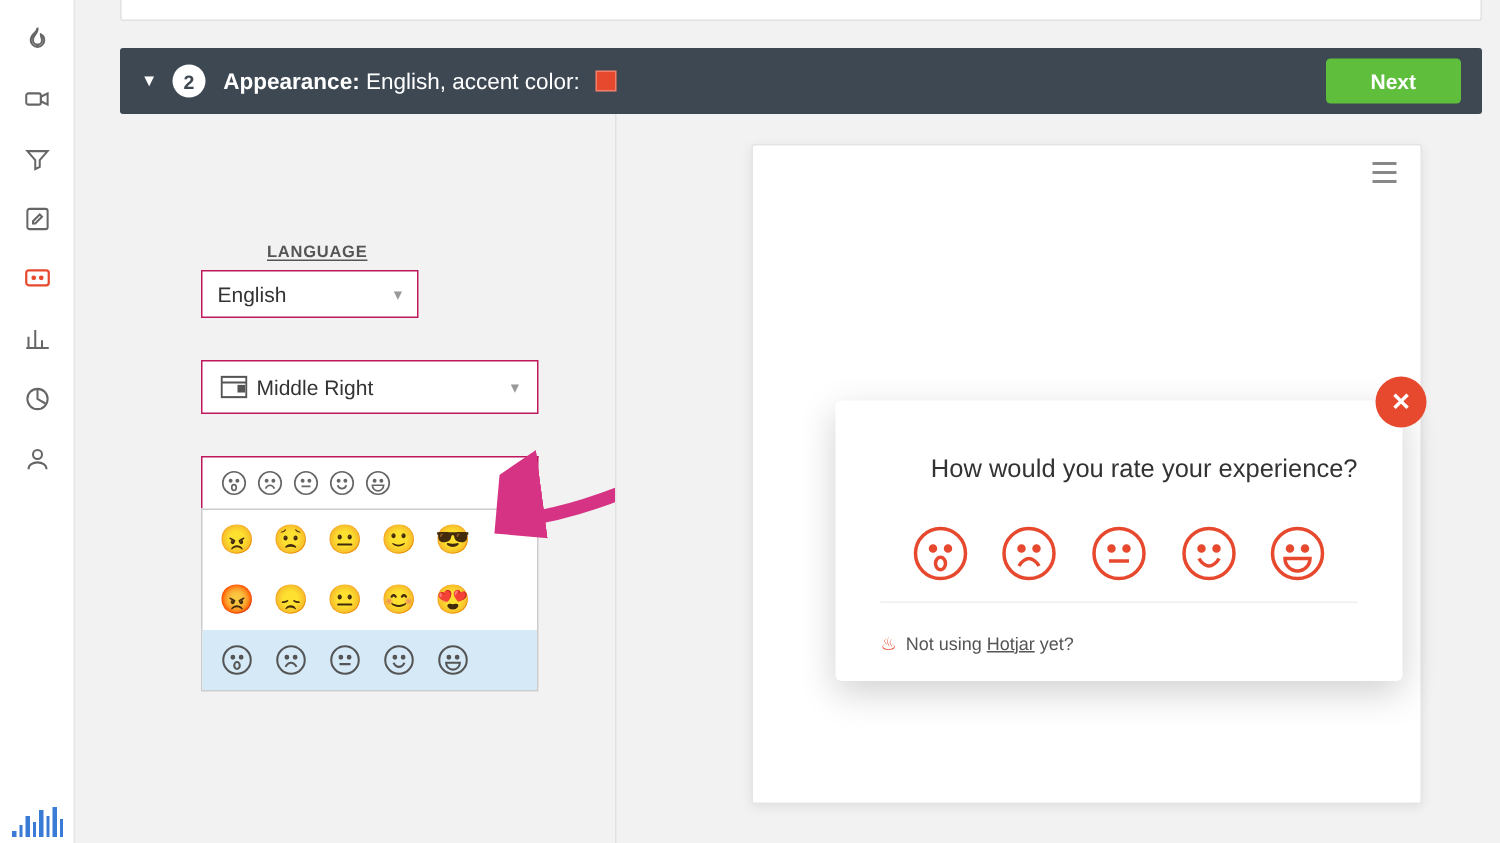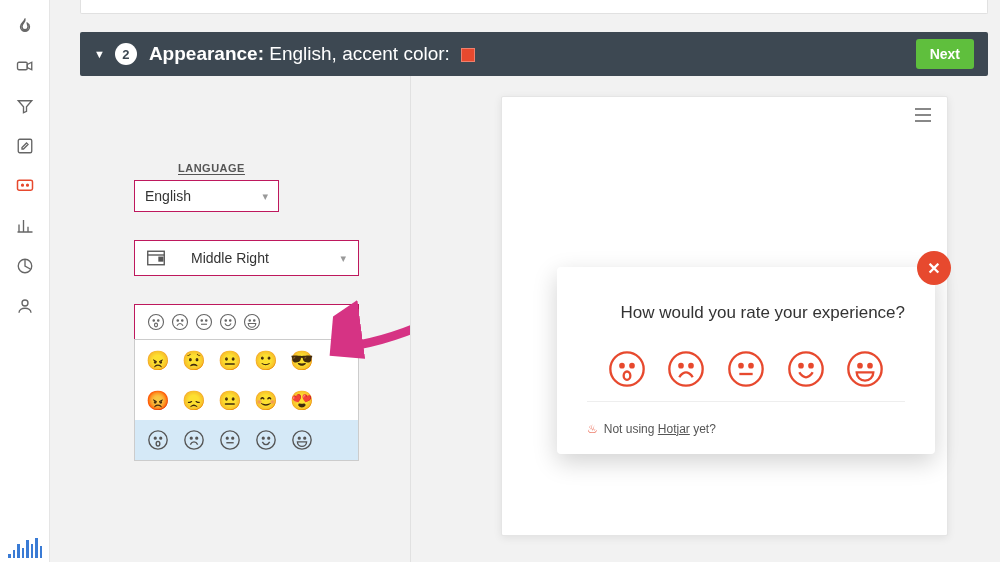--- a/index.html
+++ b/index.html
@@ -7,34 +7,34 @@
 .sidebar { position: absolute; left: 0; top: 0; width: 50px; height: 562px; background: #fff; border-right: 1px solid #e5e5e5; display: flex; flex-direction: column; align-items: center; padding-top: 6px; }
 .sidebar .sb-icon { width: 44px; height: 40px; display: flex; align-items: center; justify-content: center; color: #666; cursor: pointer; }
 .sidebar .sb-icon.active { color: #e7492e; }
 .sidebar .spectrum { position: absolute; bottom: 4px; left: 8px; width: 34px; height: 20px; display: flex; align-items: flex-end; gap: 2px; }
 .sidebar .spectrum span { display: inline-block; width: 3px; background: #3a7bd5; }
 .main { position: absolute; left: 80px; top: 0; right: 12px; height: 562px; }
 .prev-panel { height: 14px; background: #fff; border: 1px solid #e1e1e1; margin-bottom: 18px; border-top: none; border-radius: 0 0 2px 2px; }
 .step-header { background: #3d4852; height: 44px; display: flex; align-items: center; padding: 0 14px; border-radius: 2px; color: #fff; }
 .step-header .caret { color: #fff; margin-right: 10px; font-size: 11px; }
 .step-header .circle { width: 22px; height: 22px; border-radius: 50%; background: #fff; color: #3d4852; font-weight: 700; font-size: 13px; display: flex; align-items: center; justify-content: center; margin-right: 12px; }
-.step-header .title { font-size: 19px; }
+.step-header .title { font-size: 15px; }
 .step-header .title b { font-weight: 700; }
 .step-header .swatch { display: inline-block; width: 14px; height: 14px; background: #e7492e; margin-left: 6px; vertical-align: -2px; border: 1px solid rgba(255,255,255,0.3); }
-.next-btn { margin-left: auto; background: #5fbf3d; color: #fff; border: none; padding: 7px 14px; font-size: 14px; font-weight: 600; border-radius: 3px; cursor: pointer; }
+.next-btn { margin-left: auto; background: #5fbf3d; color: #fff; border: none; padding: 7px 30px; font-size: 14px; font-weight: 600; border-radius: 3px; cursor: pointer; }
 .workspace { display: flex; height: 490px; background: #f2f2f2; }
 .config { width: 330px; padding: 86px 28px 0 54px; position: relative; }
 .config label { display: block; font-size: 11px; letter-spacing: 0.5px; color: #555; font-weight: 700; margin-bottom: 6px; text-decoration: underline; text-underline-offset: 2px; text-transform: uppercase; padding-left: 44px; }
 .select-box { background: #fff; border: 1px solid #be185d; padding: 7px 10px; font-size: 14px; color: #333; display: flex; align-items: center; justify-content: space-between; cursor: pointer; }
 .select-box.small { width: 145px; }
 .select-box.medium { width: 225px; padding: 9px 12px; }
 .select-box.reactions { width: 225px; padding: 8px 12px; border-bottom: none; }
 .select-box .chev { color: #999; font-size: 11px; }
 .config-group { margin-bottom: 28px; }
-.position-inner { display: flex; align-items: center; gap: 26px; }
+.position-inner { display: flex; align-items: center; gap: 6px; }
 .reaction-outline { display: flex; gap: 6px; }
 .reaction-outline .face { width: 18px; height: 18px; }
 .dd-panel { width: 225px; background: #fff; border: 1px solid #ccc; }
 .dd-row { padding: 9px 12px; display: flex; gap: 14px; align-items: center; cursor: pointer; }
 .dd-row.selected { background: #d5e9f7; }
 .emoji-face { width: 22px; height: 22px; display: flex; align-items: center; justify-content: center; font-size: 19px; line-height: 1; }
 .arrow { position: absolute; top: 225px; left: 252px; transform: rotate(5deg); }
 .preview { flex: 1; background: #f2f2f2; border-left: 1px solid #e1e1e1; padding: 20px 40px 20px 90px; position: relative; }
 .preview-frame { background: #fff; border: 1px solid #e5e5e5; border-radius: 2px; height: 440px; position: relative; box-shadow: 0 2px 8px rgba(0,0,0,0.08); }
 .hamburger { position: absolute; top: 10px; right: 14px; color: #888; cursor: pointer; }

